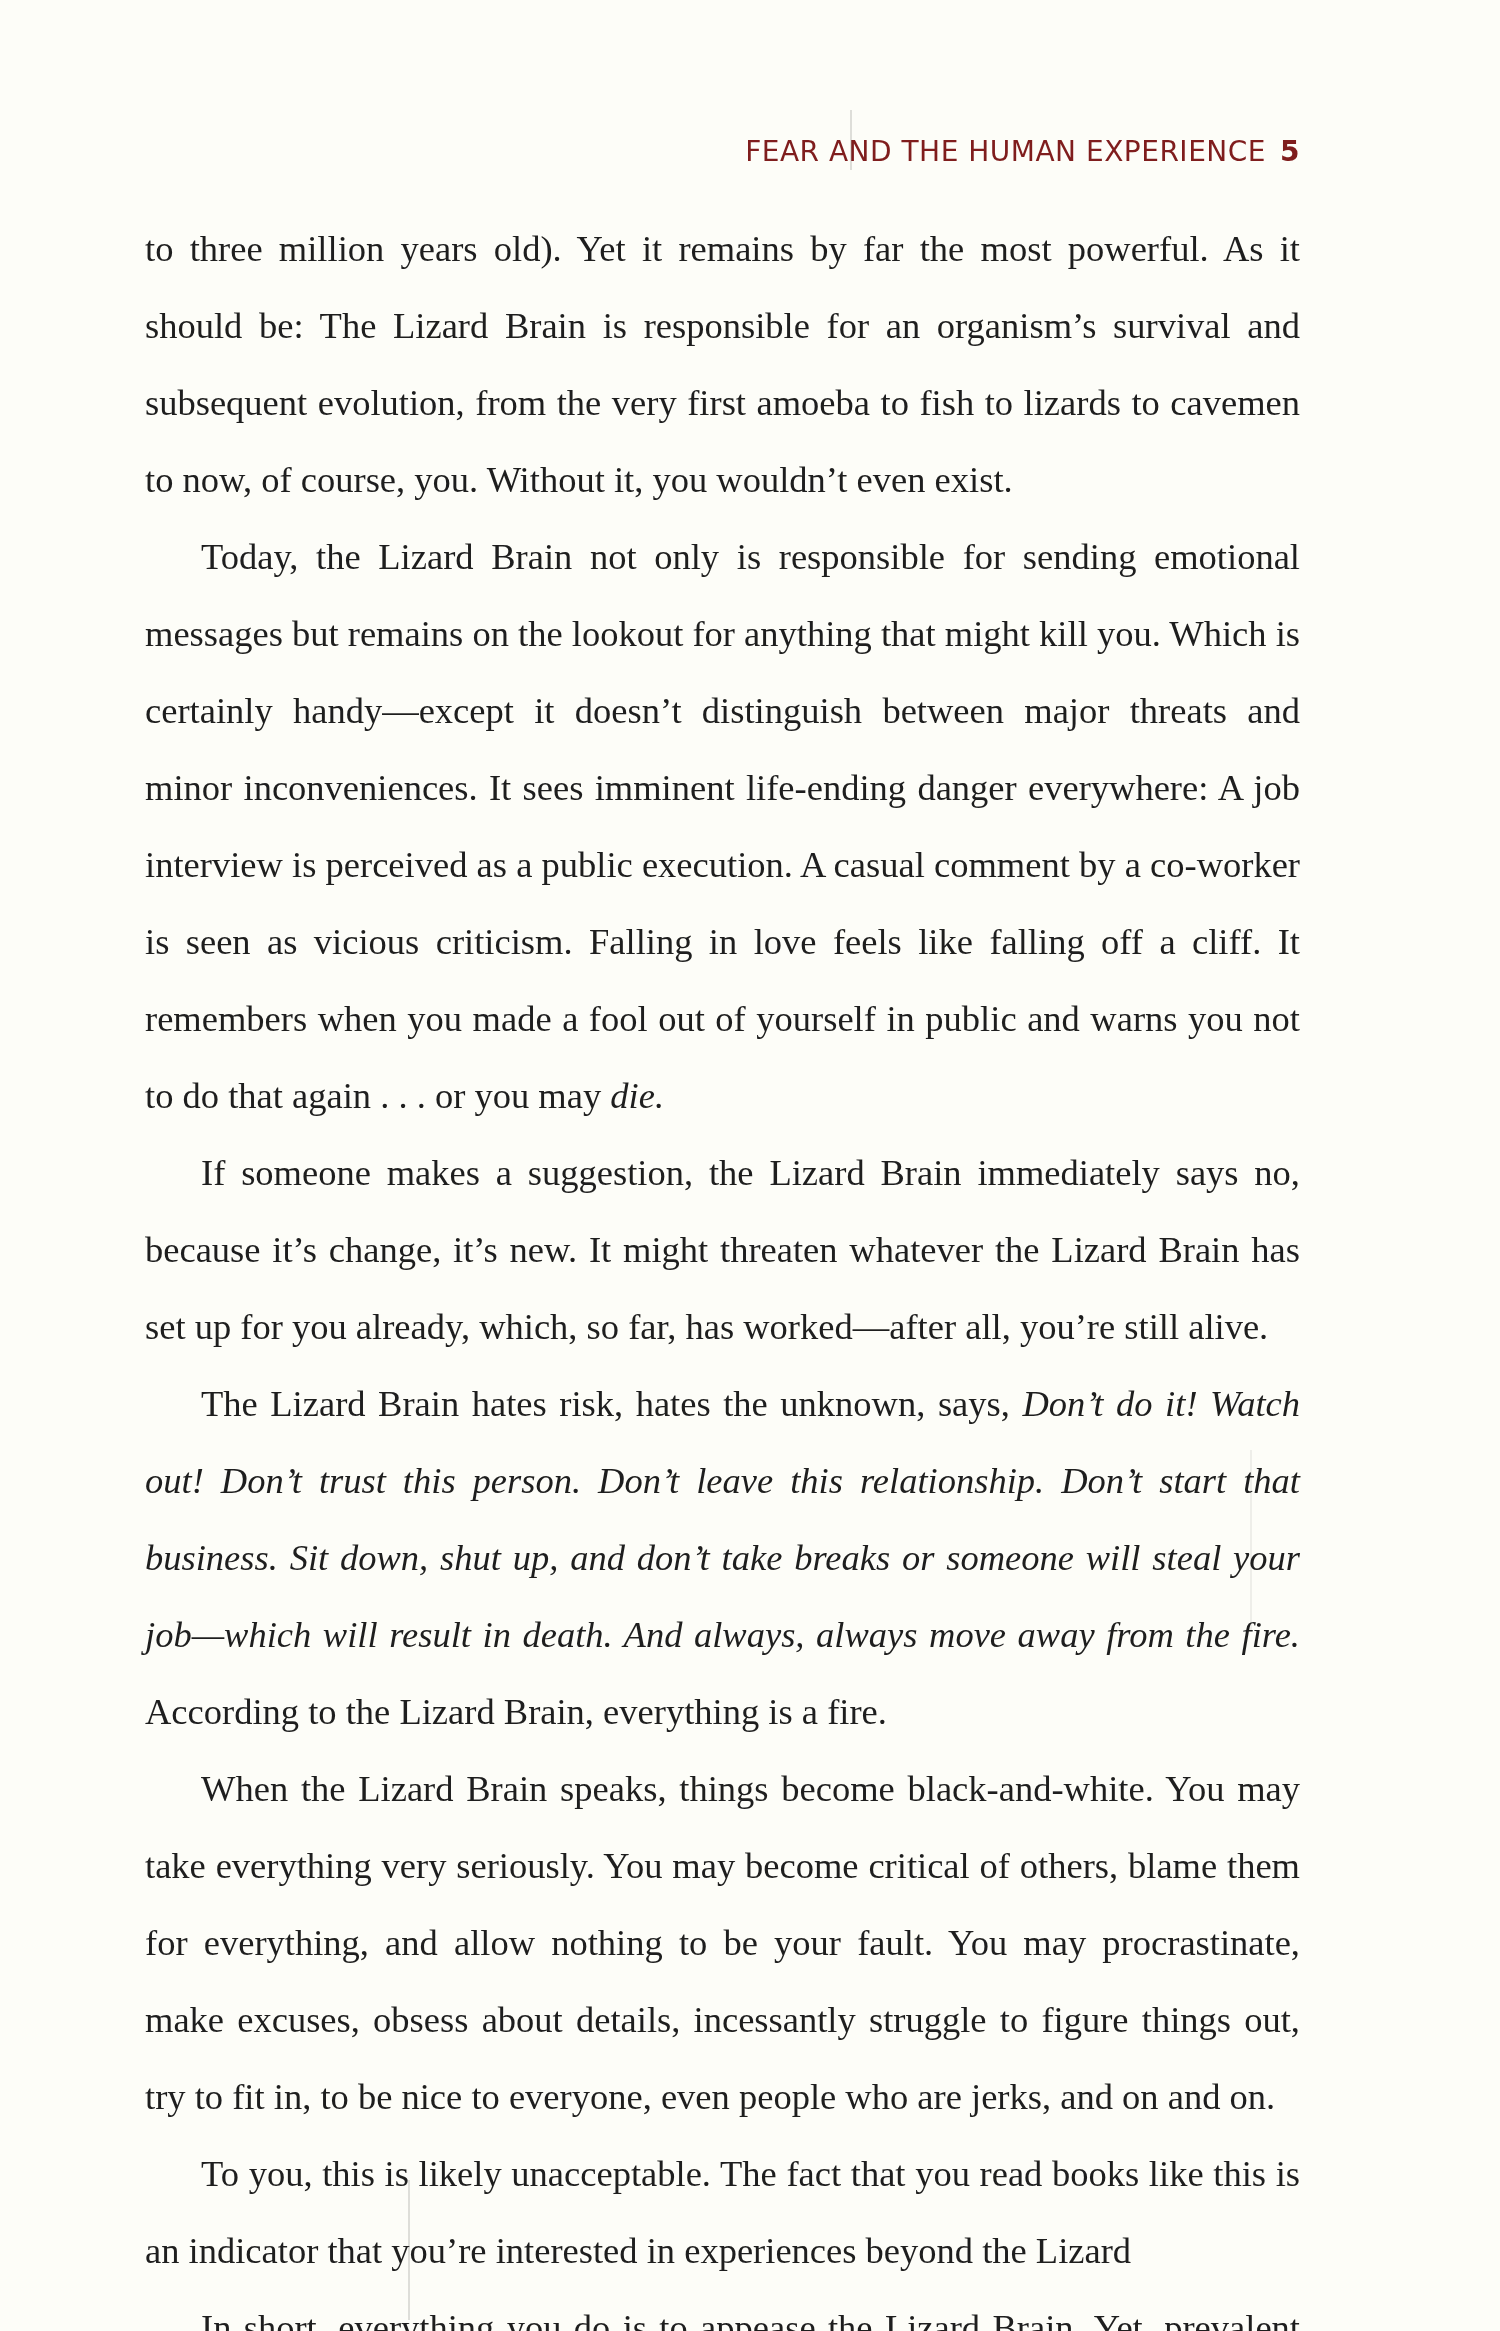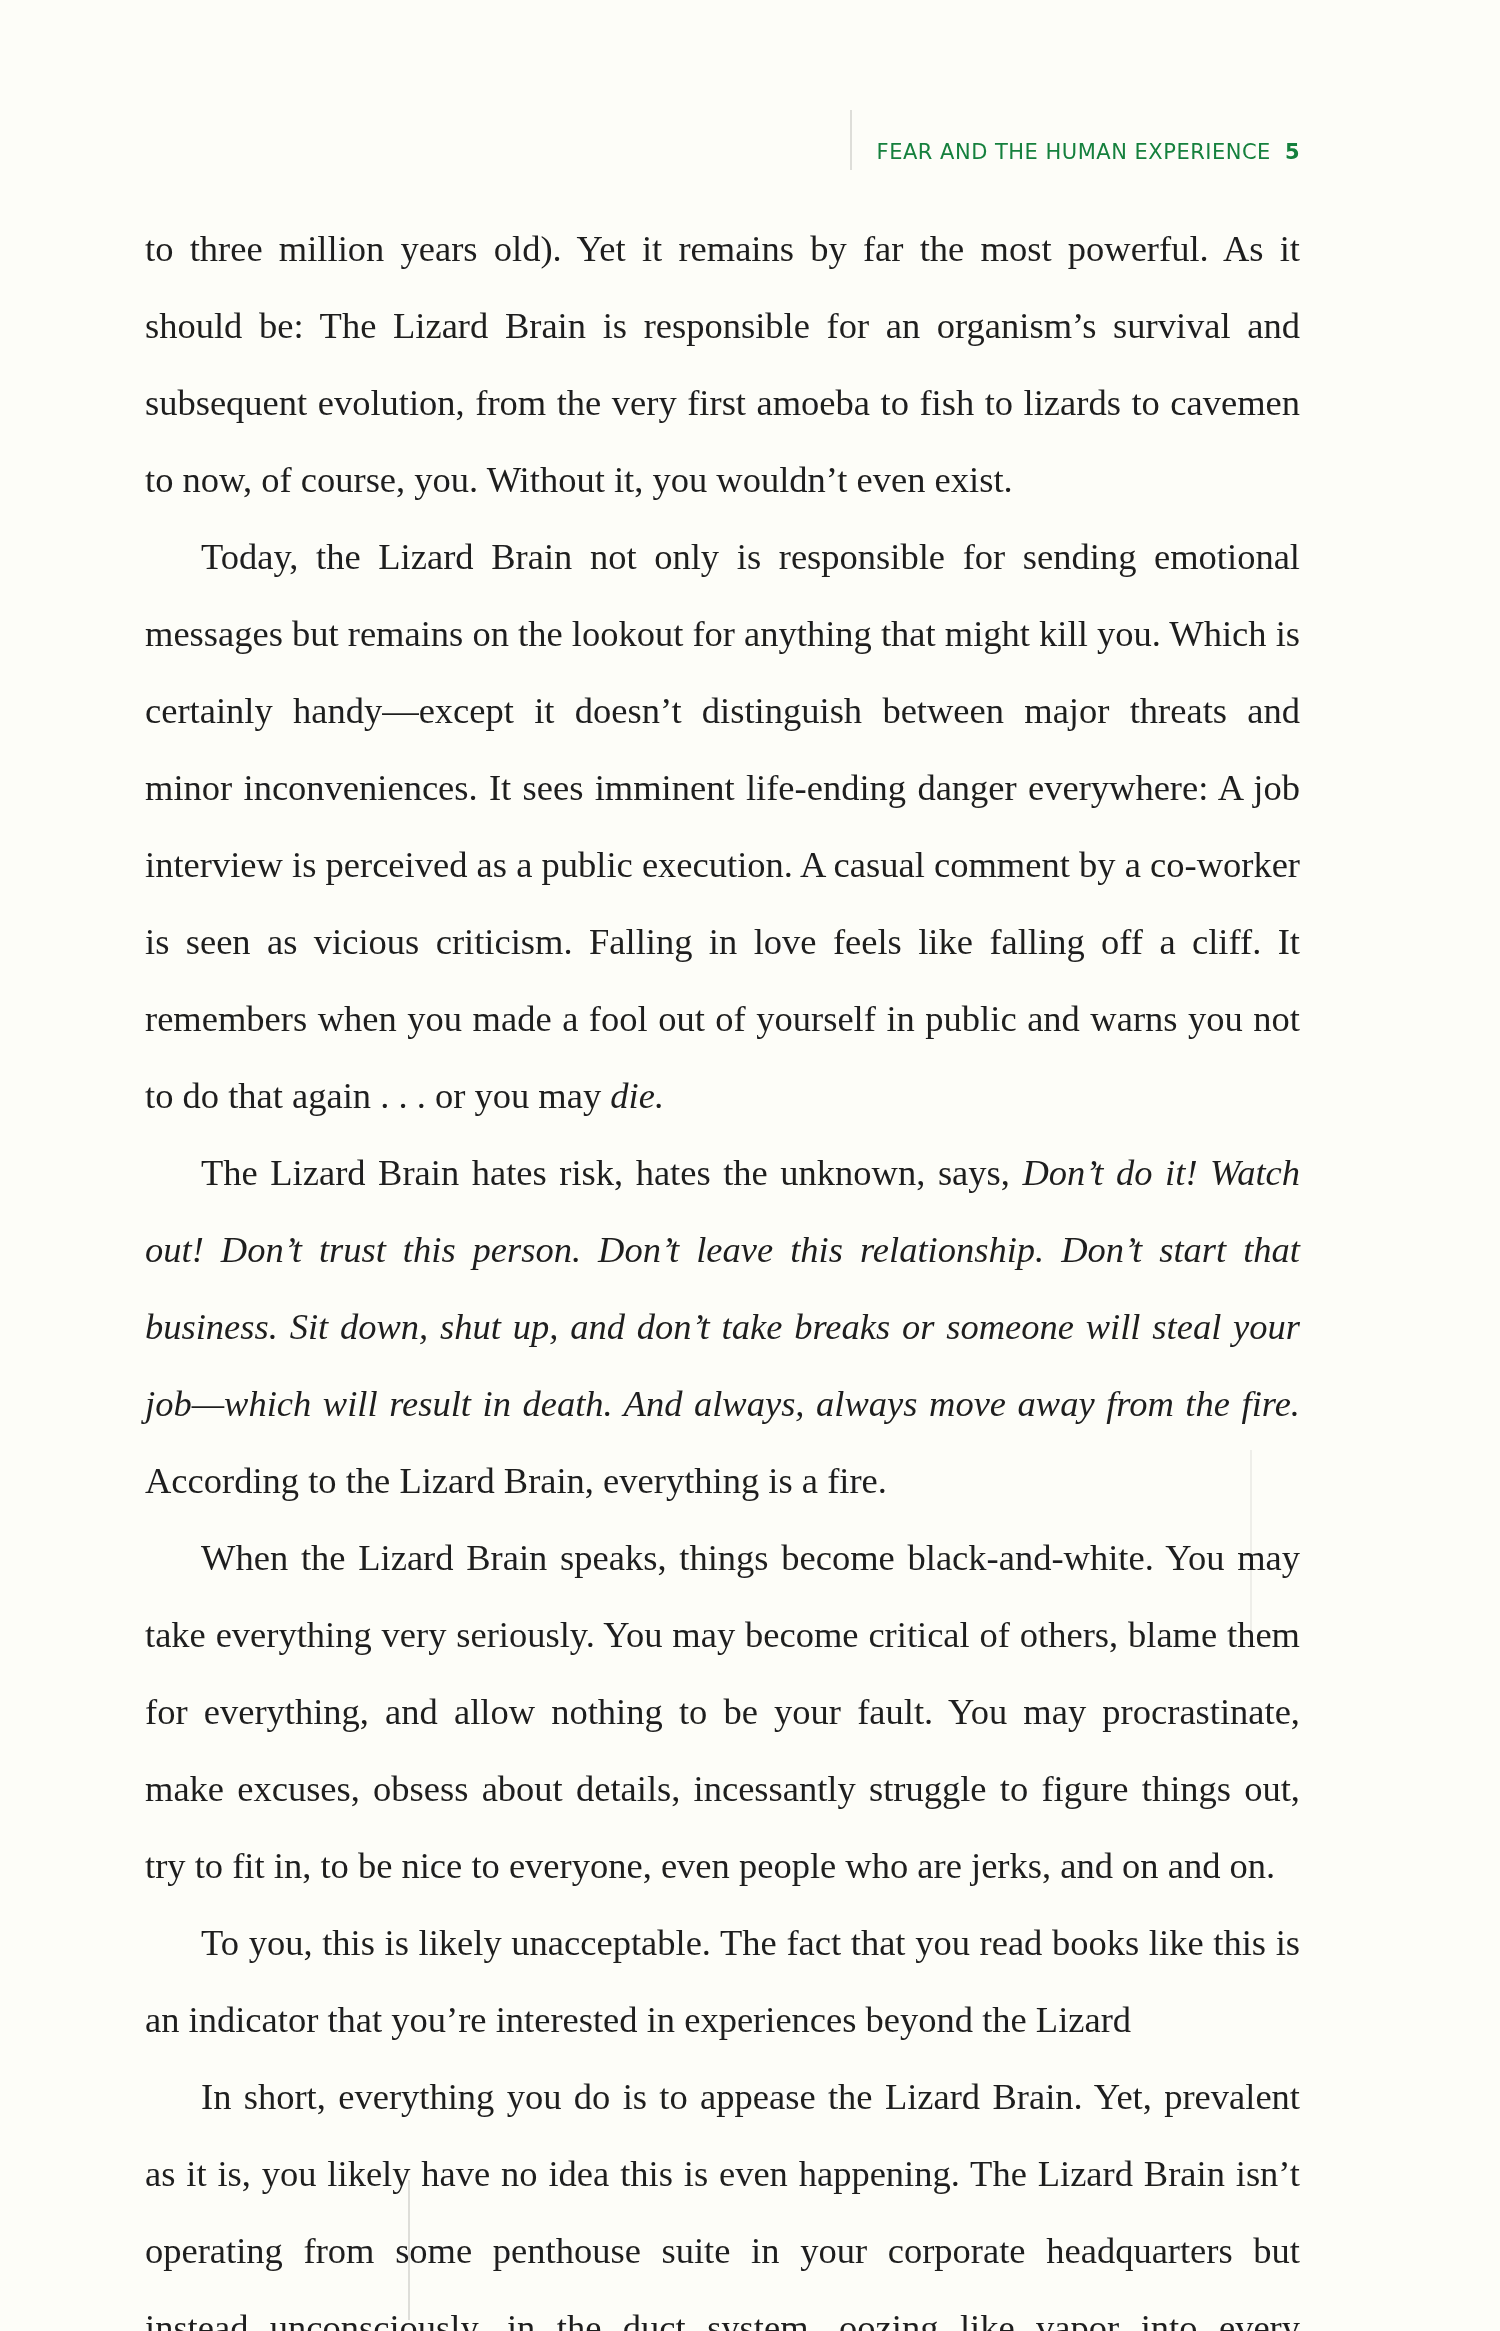--- a/index.html
+++ b/index.html
@@ -8,23 +8,23 @@
     background: #fdfdf8;
     position: relative;
     overflow: hidden;
     color: #1e1e1e;
   }
   .running-head {
     position: absolute;
     top: 134px;
     right: 200px;
     font-family: "DejaVu Sans", sans-serif;
-    font-size: 21px;
+    font-size: 28px;
     letter-spacing: 0.5px;
-    color: #15803d;
+    color: #7f1d1d;
     white-space: nowrap;
     line-height: 36px;
   }
   .running-head .folio {
     font-weight: bold;
     margin-left: 14px;
   }
   .body-text {
     position: absolute;
     left: 145px;
@@ -52,20 +52,21 @@
 <body>
 
 <div class="page">
   <div class="running-head">
     <span>FEAR AND THE HUMAN EXPERIENCE</span><span class="folio">5</span>
   </div>
 
   <div class="body-text" id="body-text">
       <p><span>to three million years old). Yet it remains by far the most powerful. As it should be: The Lizard Brain is responsible for an organism’s survival and subsequent evolution, from the very first amoeba to fish to lizards to cavemen to now, of course, you. Without it, you wouldn’t even exist.</span></p>
       <p class="indent"><span>Today, the Lizard Brain not only is responsible for sending emotional messages but remains on the lookout for anything that might kill you. Which is certainly handy—except it doesn’t distinguish between major threats and minor inconveniences. It sees imminent life-ending danger everywhere: A job interview is perceived as a public execution. A casual comment by a co-worker is seen as vicious criticism. Falling in love feels like falling off a cliff. It remembers when you made a fool out of yourself in public and warns you not to do that again . . . or you may </span><em>die.</em></p>
+      <p class="indent"><span>If someone makes a suggestion, the Lizard Brain immediately says no, because it’s change, it’s new. It might threaten whatever the Lizard Brain has set up for you already, which, so far, has worked—after all, you’re still alive.</span></p>
       <p class="indent"><span>The Lizard Brain hates risk, hates the unknown, says, </span><em>Don’t do it! Watch out! Don’t trust this person. Don’t leave this relationship. Don’t start that business. Sit down, shut up, and don’t take breaks or someone will steal your job—which will result in death. And always, always move away from the fire.</em><span> According to the Lizard Brain, everything is a fire.</span></p>
       <p class="indent"><span>When the Lizard Brain speaks, things become black-and-white. You may take everything very seriously. You may become critical of others, blame them for everything, and allow nothing to be your fault. You may procrastinate, make excuses, obsess about details, incessantly struggle to figure things out, try to fit in, to be nice to everyone, even people who are jerks, and on and on.</span></p>
       <p class="indent"><span>To you, this is likely unacceptable. The fact that you read books like this is an indicator that you’re interested in experiences beyond the Lizard</span></p>
       <p class="indent"><span>In short, everything you do is to appease the Lizard Brain. Yet, prevalent as it is, you likely have no idea this is even happening. The Lizard Brain isn’t operating from some penthouse suite in your corporate headquarters but instead unconsciously, in the duct system, oozing like vapor into every behavior.</span></p>
     </div>
 
   <div class="scan-mark" style="left:850px;top:110px;height:60px;"></div>
   <div class="scan-mark" style="left:408px;top:2180px;height:140px;"></div>
   <div class="scan-mark" style="left:1250px;top:1450px;height:180px;background:rgba(0,0,0,0.06);"></div>
 </div>

